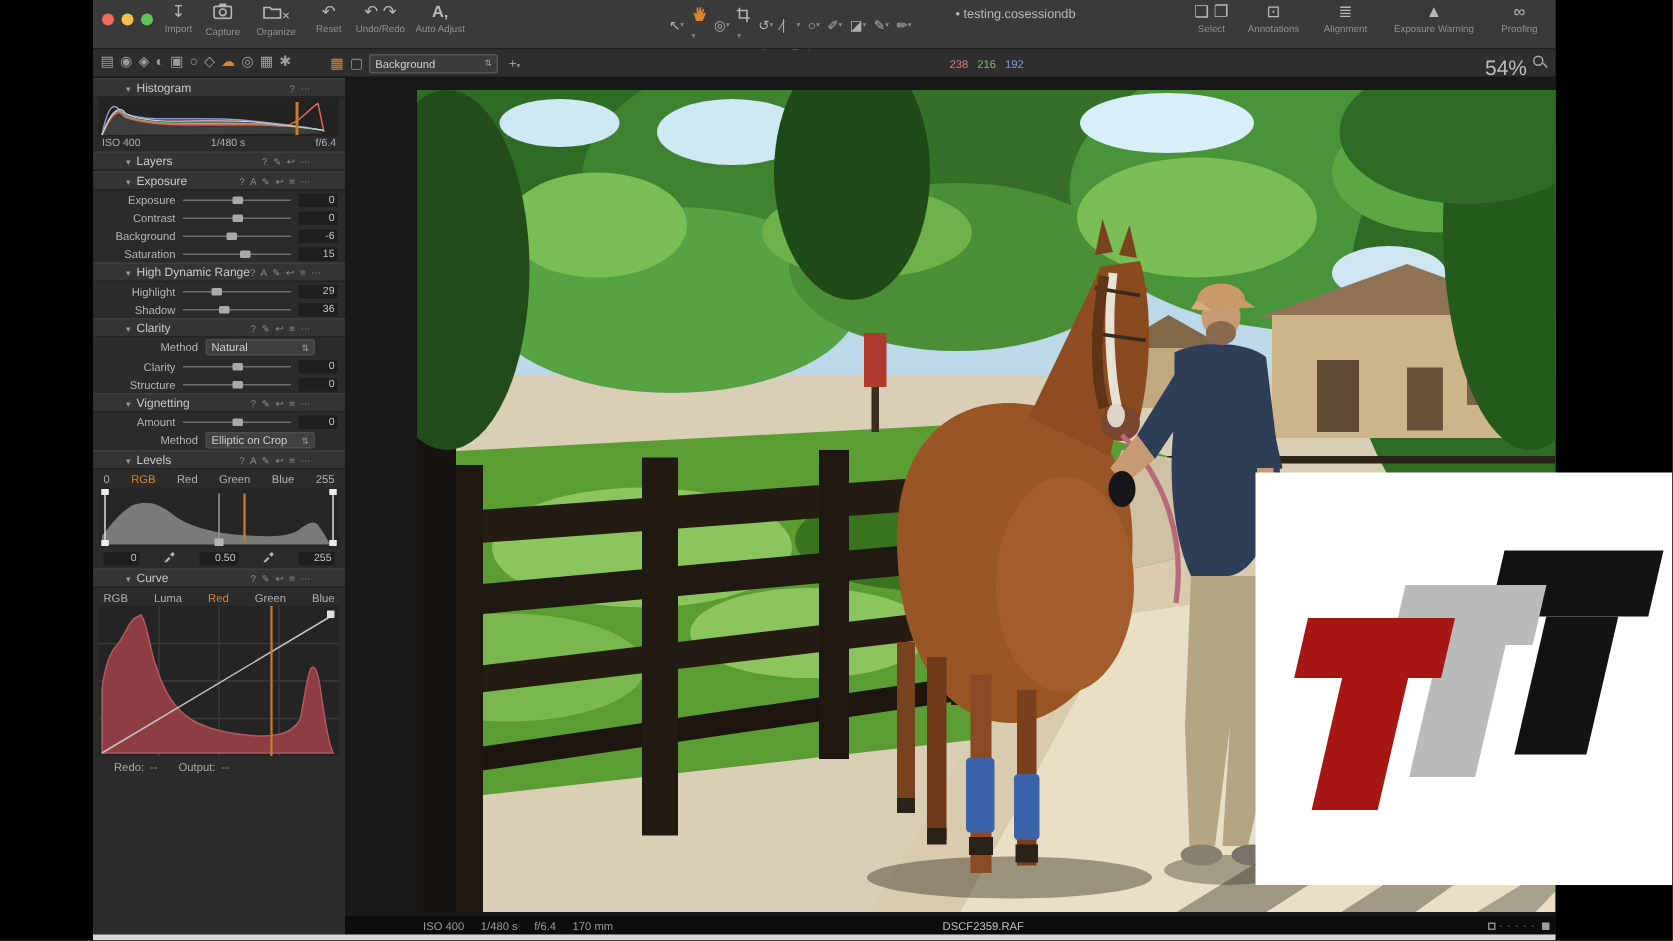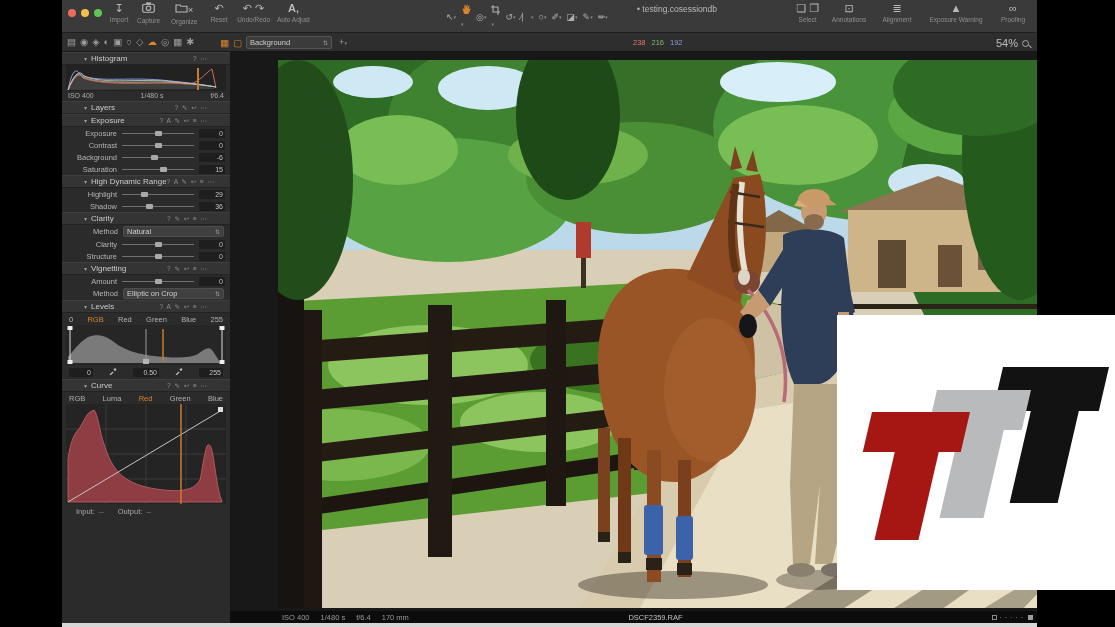--- a/index.html
+++ b/index.html
@@ -33,21 +33,21 @@
   .tab-ico{font-size:9.5px;color:#9c9c9c;line-height:14px;}
   .tab-ico.sel{color:#d9832f;}
   .layerctl{display:flex;align-items:center;gap:4px;margin-left:26px;}
   .lc-ico{font-size:9.5px;color:#d9832f;}
   .bg-select{display:flex;align-items:center;justify-content:space-between;width:86px;height:13px;
              background:#3b3b3b;border:1px solid #555;border-radius:2px;padding:0 3px;
              font-size:7.5px;color:#cfcfcf;}
   .bg-select .stp{font-size:6px;color:#9a9a9a;}
   .plus{font-size:9px;color:#9c9c9c;margin-left:3px;}
   .rgb{position:absolute;left:571px;top:5px;display:flex;gap:6px;font-size:7.5px;}
-  .zoomctl{position:absolute;right:8px;top:4px;display:flex;align-items:center;gap:4px;font-size:11px;color:#bdbdbd;}
+  .zoomctl{position:absolute;right:8px;top:4px;display:flex;align-items:flex-start;gap:4px;font-size:14px;color:#bdbdbd;}
   .loupe{position:relative;width:7px;height:7px;border:1.4px solid #a8a8a8;border-radius:50%;}
   .loupe::after{content:"";position:absolute;left:5px;top:5px;width:4px;height:1.4px;background:#a8a8a8;transform:rotate(45deg);}
 
   
   .content{position:absolute;top:52px;left:0;right:0;bottom:4px;display:flex;}
   .panel{width:168px;background:#2b2b2b;flex:none;overflow:hidden;}
   .viewer{flex:1;background:#181818;display:flex;flex-direction:column;position:relative;}
   .photo-wrap{margin:8px 0 0 48px;width:759px;height:548px;overflow:hidden;background:#222;}
   .statusbar{position:absolute;left:0;right:0;bottom:0;height:12px;background:#0c0c0c;
              display:flex;align-items:center;font-size:7.5px;color:#9a9a9a;}
@@ -67,21 +67,21 @@
   .sec-h .hicons{font-size:6.5px;color:#8d8d8d;letter-spacing:1px;white-space:nowrap;}
   .graph{display:block;margin:0 4px;}
   .exifrow{display:flex;justify-content:space-between;padding:1px 6px 2px 6px;font-size:7px;color:#adadad;}
   .srow{display:flex;align-items:center;height:12px;padding:0 5px;gap:5px;}
   .srow .lab{width:50px;text-align:right;font-size:7.5px;color:#b5b5b5;white-space:nowrap;}
   .track{flex:1;position:relative;height:8px;}
   .track::before{content:"";position:absolute;left:0;right:0;top:4px;height:1px;background:#6f6f6f;}
   .handle{position:absolute;top:2px;width:7px;height:5px;background:#a9a9a9;border-radius:1px;}
   .val{width:26px;height:9px;background:#1e1e1e;border-radius:1px;font-size:7px;color:#c3c3c3;
        text-align:right;padding:0 2px;line-height:9px;}
-  .mrow{display:flex;align-items:center;height:13px;padding:0 6px;gap:5px;justify-content:flex-end;}
+  .mrow{display:flex;align-items:center;height:13px;padding:0 20px;gap:5px;justify-content:flex-end;}
   .mrow .lab{width:50px;text-align:right;font-size:7.5px;color:#b5b5b5;}
   .mselect{flex:1;display:flex;align-items:center;justify-content:space-between;height:11px;
            background:#404040;border:1px solid #4d4d4d;border-radius:2px;padding:0 3px;
            font-size:7.5px;color:#cfcfcf;}
   .mselect .stp{font-size:6px;color:#9a9a9a;}
   .tabsrow{display:flex;align-items:center;justify-content:space-between;height:12px;padding:0 7px;font-size:7.5px;color:#b0b0b0;}
   .tabsrow .sel{color:#d9832f;}
   .iorow{display:flex;align-items:center;height:14px;padding:0 14px;gap:4px;font-size:7.5px;color:#a8a8a8;}
   .iorow .iv{color:#8a8a8a;margin-right:10px;}
   .pipette{display:inline-block;}
@@ -420,21 +420,21 @@
             <line x1="0" y1="25" x2="160" y2="25"></line>
               <line x1="0" y1="50" x2="160" y2="50"></line>
               <line x1="0" y1="75" x2="160" y2="75"></line>
           </g>
           <path d="M2,98 L2,55 C4,40 8,30 12,26 C16,22 20,10 24,8 L28,6 C32,10 34,30 38,40 C44,60 52,70 62,76 C74,83 88,85 98,86 C108,87 116,87 122,85 C126,84 130,82 134,76 C136,68 138,50 141,42 C144,38 146,44 148,58 C150,72 152,84 154,92 L156,98 Z" fill="#8e3d42" stroke="#b05a60" stroke-width="1"></path>
           <line x1="2" y1="98" x2="156" y2="6" stroke="#c4c4c4" stroke-width="1"></line>
           <rect x="152" y="3" width="5" height="5" fill="#ddd"></rect>
           <line x1="115" y1="0" x2="115" y2="100" stroke="#c87b2e" stroke-width="1.5"></line>
         </svg>
         <div class="iorow">
-          <span>Input:</span>
+          <span>Redo:</span>
           <span class="iv">--</span>
           <span>Output:</span>
           <span class="iv">--</span>
         </div>
       </div>
 
       <div class="viewer">
         <div class="photo-wrap">
           <svg width="759" height="552" viewBox="0 0 759 552">
 

